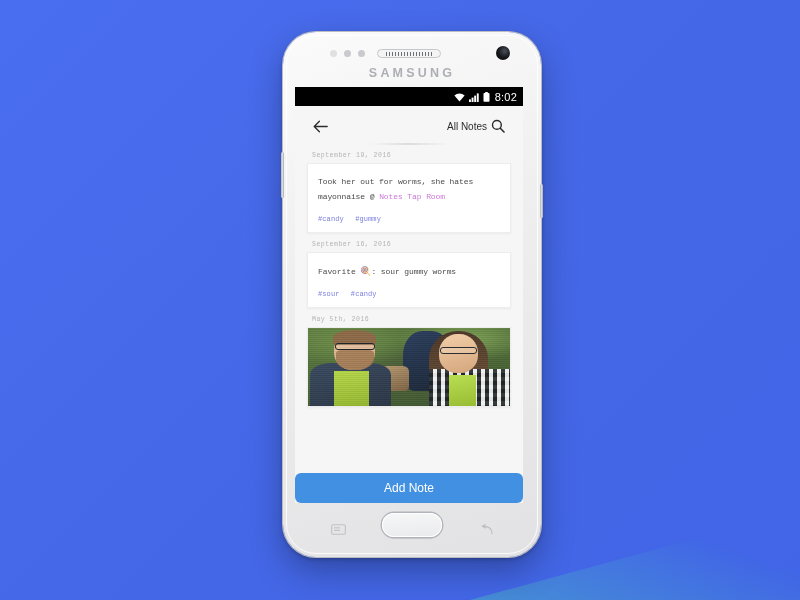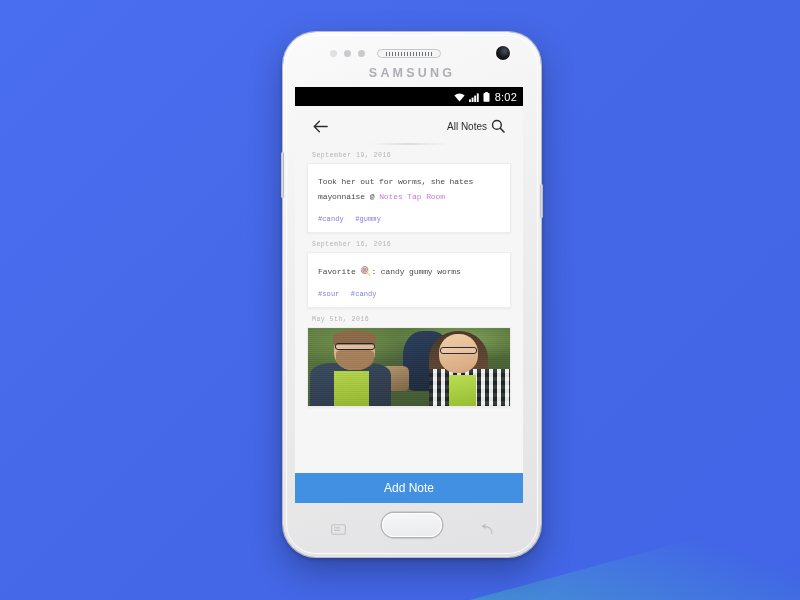--- a/index.html
+++ b/index.html
@@ -333,20 +333,21 @@
     left: 0; right: 0; bottom: 0;
     height: 30px;
     background: #4290e2;
     color: #fff;
     display: flex;
     align-items: center;
     justify-content: center;
     font-size: 12px;
     font-family: "Liberation Sans", sans-serif;
     cursor: pointer;
+    border-radius: 6px;
   }
 
   
   #phone-bottom {
     position: absolute;
     left: 0; right: 0; bottom: 0;
     height: 54px;
   }
   #home-button {
     position: absolute;
@@ -461,21 +462,21 @@
           <div class="note-tags">
             <span class="tag">#candy</span>
             <span class="tag">#gummy</span>
           </div>
         </div>
       </div>
 
       <div class="note-group">
         <div class="note-date">September 16, 2016</div>
         <div class="note-card">
-          <div class="note-body"><span>Favorite </span><span class="emoji">🍭</span><span>: candy gummy worms</span></div>
+          <div class="note-body"><span>Favorite </span><span class="emoji">🍭</span><span>: sour gummy worms</span></div>
           <div class="note-tags">
             <span class="tag">#sour</span>
             <span class="tag">#candy</span>
           </div>
         </div>
       </div>
 
       <div class="note-group">
         <div class="note-date">May 5th, 2016</div>
         <div class="note-card media">

